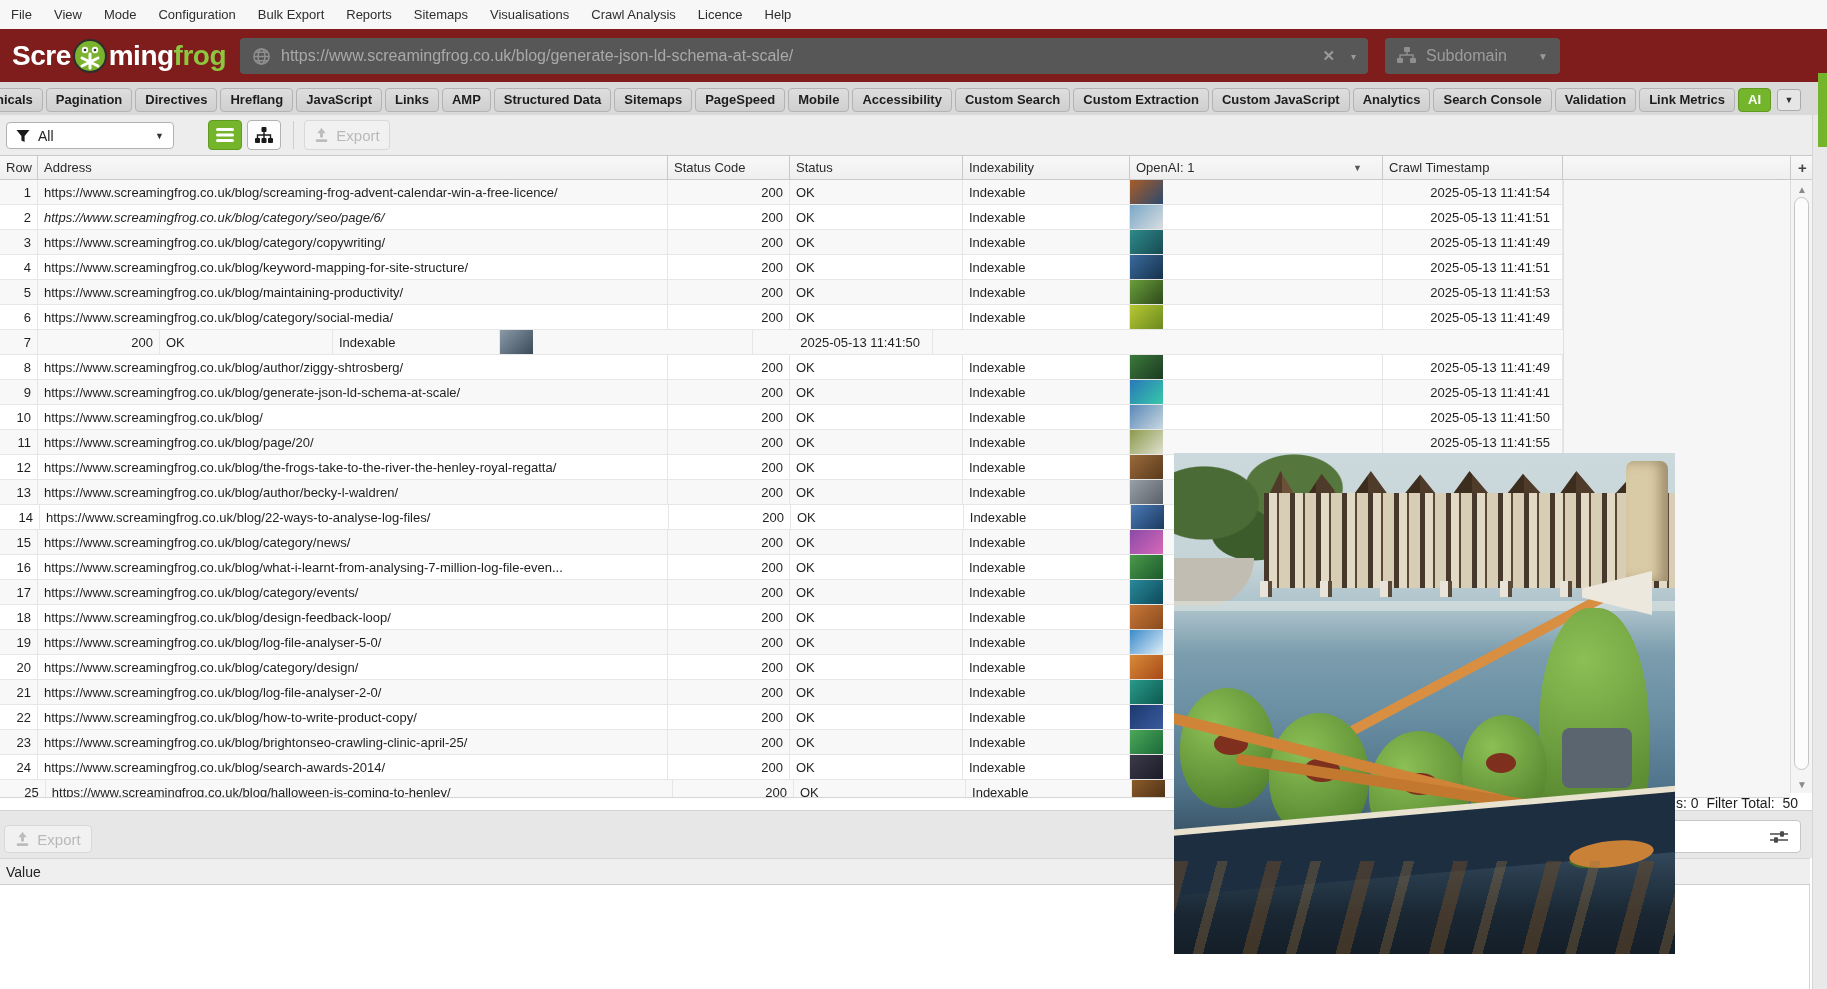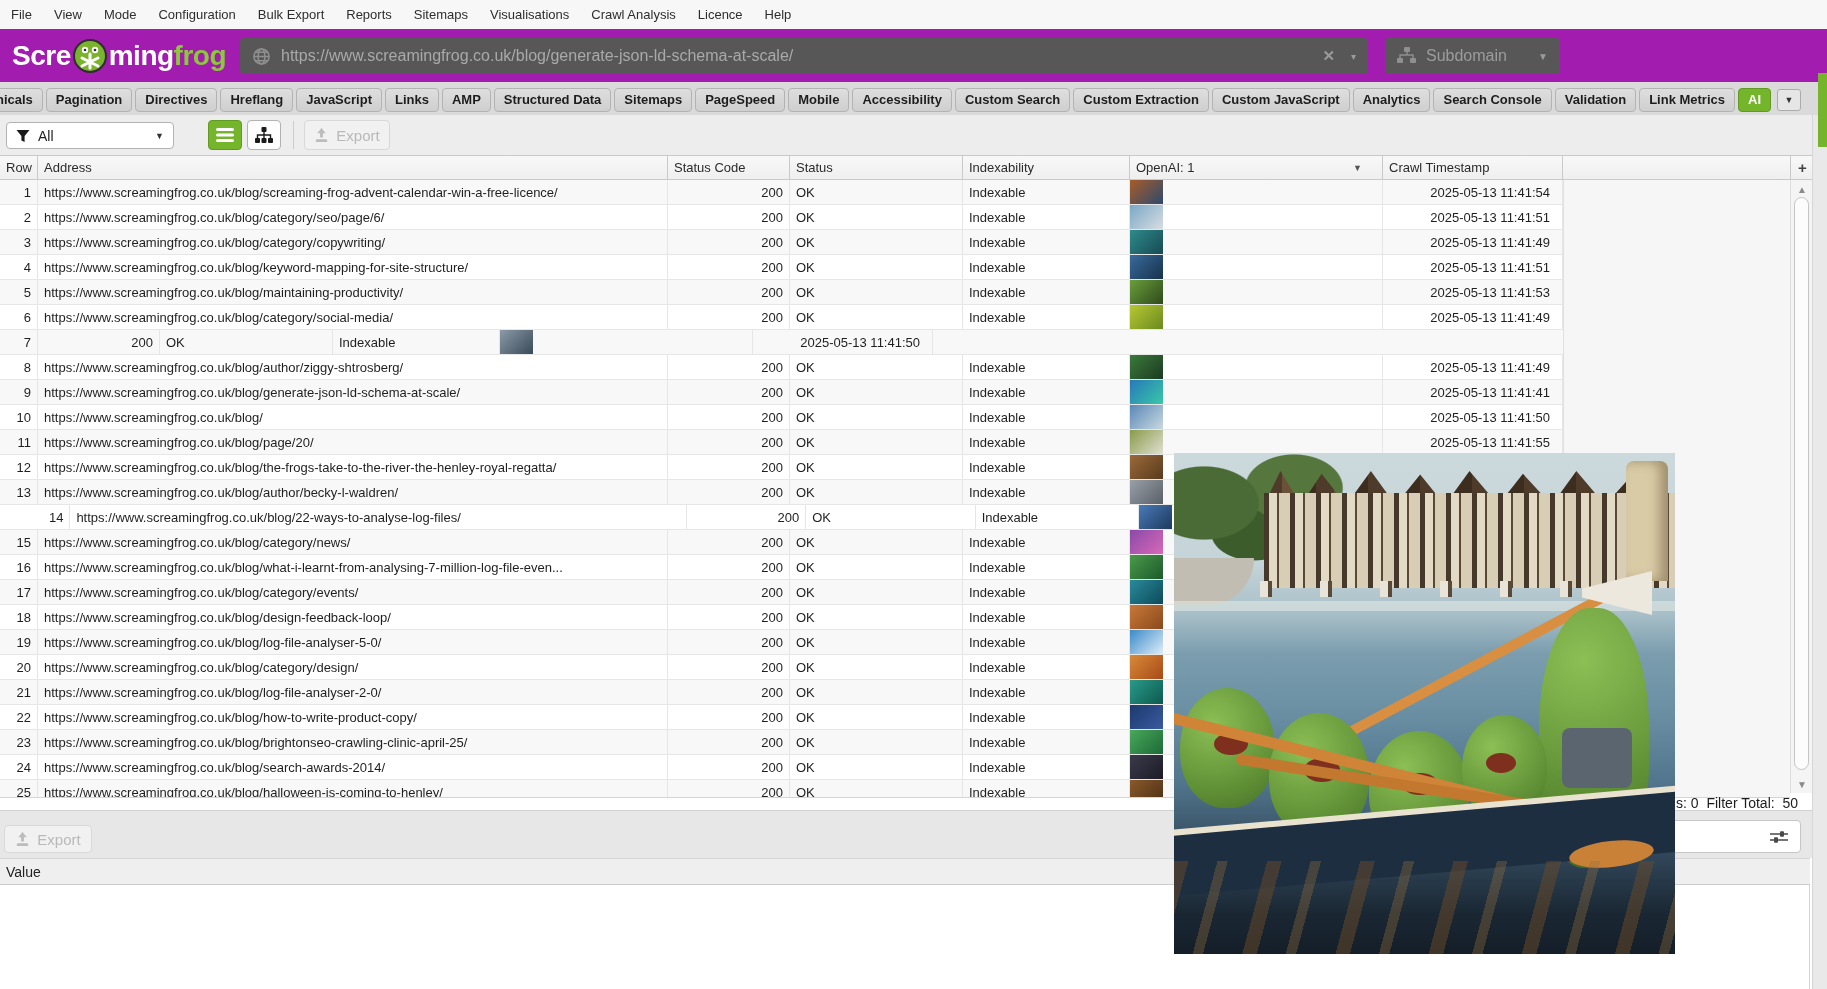--- a/index.html
+++ b/index.html
@@ -6,21 +6,21 @@
   html,body { width:1827px; height:989px; overflow:hidden; }
   body { font-family:"Liberation Sans", sans-serif; background:#fff; }
   .screen { position:relative; width:1827px; height:989px; background:#fff; overflow:hidden; }
 
   
   .menubar { position:absolute; left:0; top:0; width:1827px; height:29px; background:#f7f7f7;
              display:flex; align-items:center; font-size:13px; color:#2e2e2e; }
   .menu-item { padding:0 11px; line-height:29px; cursor:default; }
 
   
-  .logobar { position:absolute; left:0; top:29px; width:1827px; height:53px; background:#a21caf; }
+  .logobar { position:absolute; left:0; top:29px; width:1827px; height:53px; background:#7f1d1d; }
   .brand { position:absolute; left:12px; top:9px; display:flex; align-items:center;
            font-size:28px; font-weight:bold; color:#fff; letter-spacing:-0.5px; }
   .brand .green { color:#8dc63f; }
   .brand svg { margin:0 1px; }
   .urlbar { position:absolute; left:240px; top:9px; width:1128px; height:36px; background:#575757;
             border-radius:4px; display:flex; align-items:center; padding:0 12px; }
   .urlbar .url-text { flex:1; font-size:16px; color:#a9a9a9; margin-left:10px;
                       white-space:nowrap; overflow:hidden; }
   .url-clear { color:#9a9a9a; font-size:15px; font-weight:bold; margin-right:16px; }
   .url-caret, .mode-caret { color:#9a9a9a; font-size:10px; }
@@ -331,21 +331,21 @@
         <div class="td code" style="width: 122px;">200</div>
         <div class="td" style="width: 173px;">OK</div>
         <div class="td" style="width: 167px;">Indexable</div>
         <div class="td openai" style="width: 253px;">
           <div class="thumb" style="background: linear-gradient(135deg, rgb(168, 92, 40), rgb(44, 74, 110));"></div>
         </div>
         <div class="td ts" style="width: 180px;">2025-05-13 11:41:54</div>
       </div>
       <div class="trow">
         <div class="td num" style="width: 38px;">2</div>
-        <div class="td" style="width: 630px;">https://www.screamingfrog.co.uk/blog/category/seo/page/6/</div>
+        <div class="td" style="width: 630px; font-style: italic;">https://www.screamingfrog.co.uk/blog/category/seo/page/6/</div>
         <div class="td code" style="width: 122px;">200</div>
         <div class="td" style="width: 173px;">OK</div>
         <div class="td" style="width: 167px;">Indexable</div>
         <div class="td openai" style="width: 253px;">
           <div class="thumb" style="background: linear-gradient(135deg, rgb(122, 168, 200), rgb(216, 221, 224));"></div>
         </div>
         <div class="td ts" style="width: 180px;">2025-05-13 11:41:51</div>
       </div>
       <div class="trow">
         <div class="td num" style="width: 38px;">3</div>
@@ -461,21 +461,21 @@
         <div class="td" style="width: 630px;">https://www.screamingfrog.co.uk/blog/author/becky-l-waldren/</div>
         <div class="td code" style="width: 122px;">200</div>
         <div class="td" style="width: 173px;">OK</div>
         <div class="td" style="width: 167px;">Indexable</div>
         <div class="td openai" style="width: 253px;">
           <div class="thumb" style="background: linear-gradient(135deg, rgb(154, 160, 168), rgb(90, 96, 104));"></div>
         </div>
         <div class="td ts" style="width: 180px;"></div>
       </div>
       <div class="trow">
-        <div class="td num" style="width: 40px; margin-left: 31px;">14</div>
+        <div class="td num" style="width: 40px;">14</div>
         <div class="td" style="width: 630px;">https://www.screamingfrog.co.uk/blog/22-ways-to-analyse-log-files/</div>
         <div class="td code" style="width: 122px;">200</div>
         <div class="td" style="width: 173px;">OK</div>
         <div class="td" style="width: 167px;">Indexable</div>
         <div class="td openai" style="width: 253px;">
           <div class="thumb" style="background: linear-gradient(135deg, rgb(74, 122, 184), rgb(28, 58, 94));"></div>
         </div>
         <div class="td ts" style="width: 180px;"></div>
       </div>
       <div class="trow">
@@ -582,21 +582,21 @@
         <div class="td" style="width: 630px;">https://www.screamingfrog.co.uk/blog/search-awards-2014/</div>
         <div class="td code" style="width: 122px;">200</div>
         <div class="td" style="width: 173px;">OK</div>
         <div class="td" style="width: 167px;">Indexable</div>
         <div class="td openai" style="width: 253px;">
           <div class="thumb" style="background: linear-gradient(135deg, rgb(58, 58, 74), rgb(28, 28, 40));"></div>
         </div>
         <div class="td ts" style="width: 180px;"></div>
       </div>
       <div class="trow">
-        <div class="td num" style="width: 38px;">25</div>
+        <div class="td num" style="width: 46px;">25</div>
         <div class="td" style="width: 630px;">https://www.screamingfrog.co.uk/blog/halloween-is-coming-to-henley/</div>
         <div class="td code" style="width: 122px;">200</div>
         <div class="td" style="width: 173px;">OK</div>
         <div class="td" style="width: 167px;">Indexable</div>
         <div class="td openai" style="width: 253px;">
           <div class="thumb" style="background: linear-gradient(135deg, rgb(138, 90, 42), rgb(74, 46, 20));"></div>
         </div>
         <div class="td ts" style="width: 180px;"></div>
       </div>
     </div>

